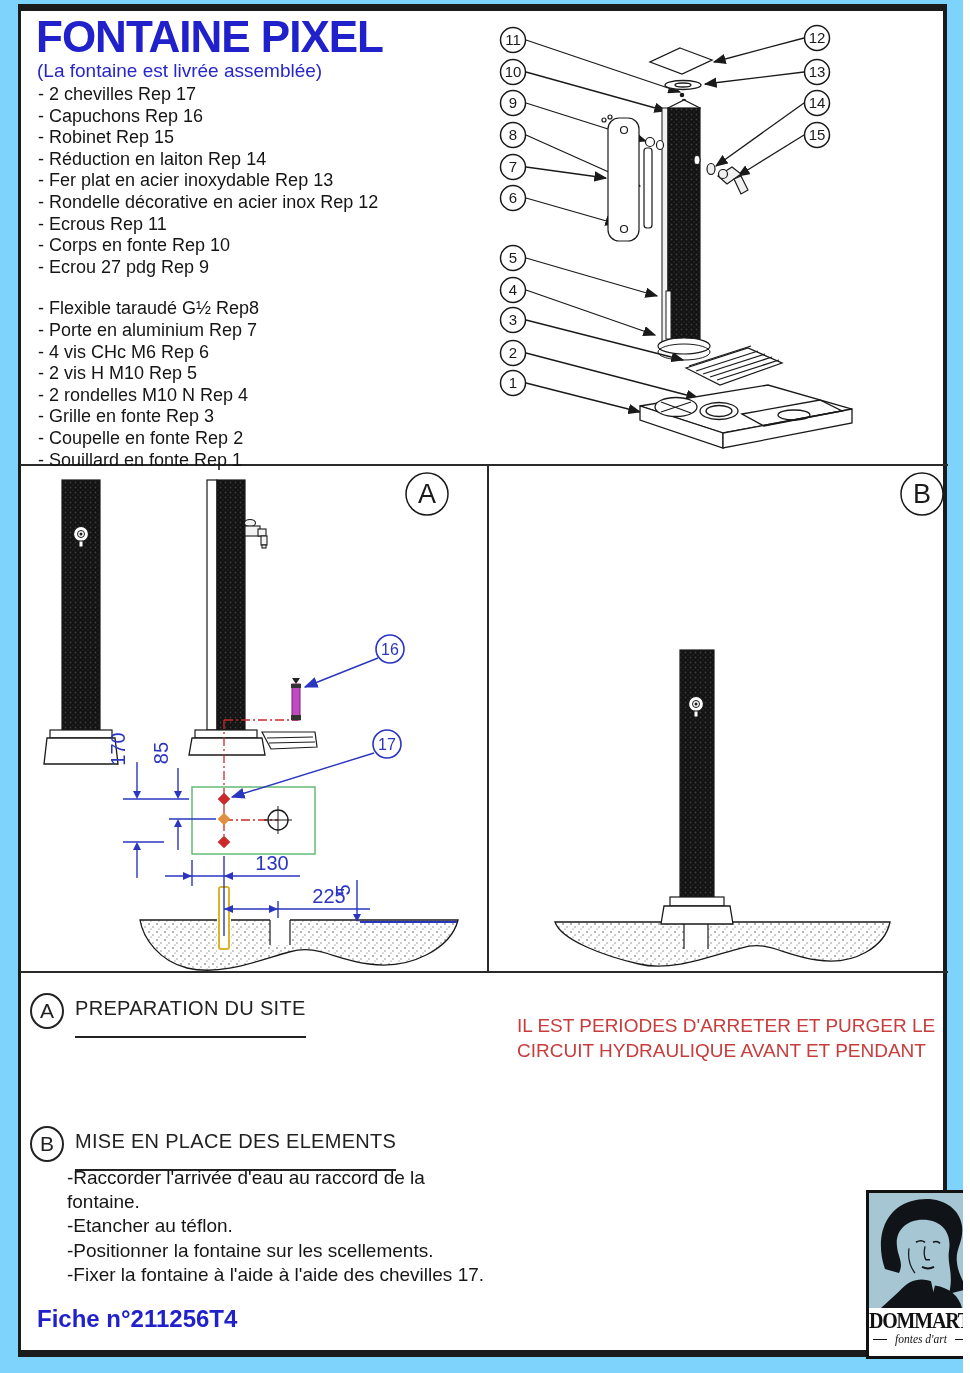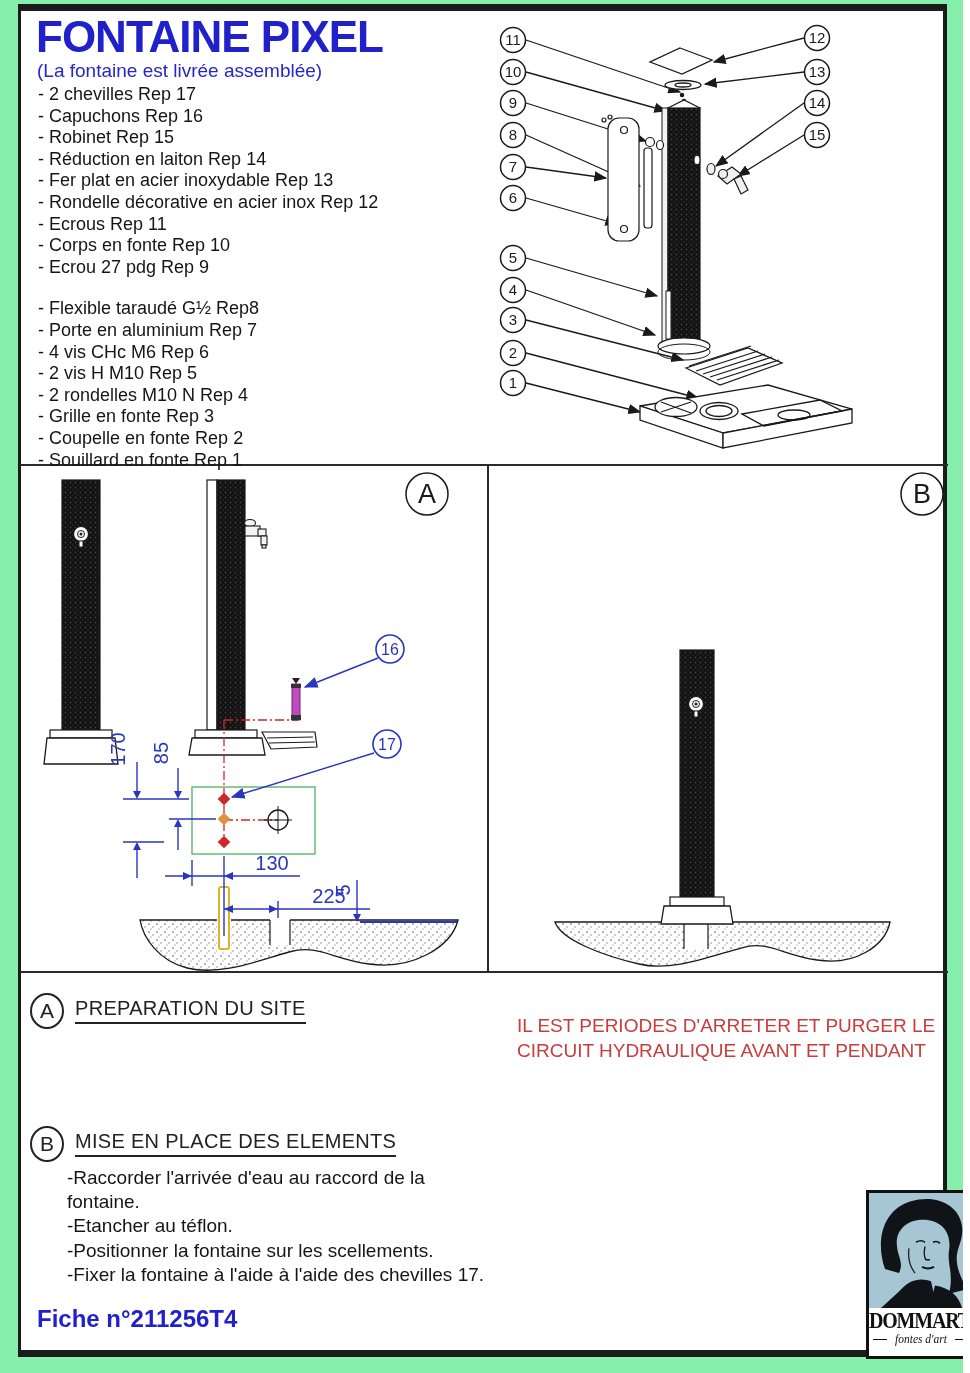--- a/index.html
+++ b/index.html
@@ -1,16 +1,16 @@
 <!DOCTYPE html>
 <html><head>
 <meta charset="utf-8">
 <style>
   html,body{margin:0;padding:0;background:#ffffff;}
-  .page{position:relative;width:963px;height:1373px;background:#86efac;overflow:hidden;
+  .page{position:relative;width:963px;height:1373px;background:#7dd3fc;overflow:hidden;
         font-family:"Liberation Sans",sans-serif;color:#1a1a1a;}
   .frame{position:absolute;left:18px;top:4px;width:929px;height:1353px;
          border:3px solid #1b1b1b;border-top-width:7px;border-bottom-width:7px;border-right-width:4px;
          box-sizing:border-box;background:#ffffff;}
   .divider-h{position:absolute;left:20px;width:928px;height:2px;background:#2a2a2a;}
   .divider-v{position:absolute;top:464px;height:508px;width:2px;background:#2a2a2a;}
 
   
   .title{position:absolute;left:36px;top:12px;font-size:44px;font-weight:bold;color:#2121cc;letter-spacing:-1px;}
   .subtitle{position:absolute;left:37px;top:60px;font-size:19px;color:#2626cc;text-align:center;}
@@ -19,21 +19,21 @@
   .parts li{white-space:nowrap;}
   .parts li.gap{margin-top:20px;}
 
   svg text{font-family:"Liberation Sans",sans-serif;}
   .svgpanel{position:absolute;}
 
   
   .circle-label{position:absolute;width:34px;height:36px;border:2px solid #222;border-radius:50%;
                 display:flex;align-items:center;justify-content:center;font-size:21px;color:#222;box-sizing:border-box;background:#fff;}
   .sec-heading{position:absolute;font-size:20px;color:#222;letter-spacing:.3px;}
-  .sec-heading span{display:inline-block;border-bottom:2px solid #222;padding-bottom:2px;}
+  .sec-heading span{display:inline-block;border-bottom:2px solid #222;padding-bottom:16px;}
   .sec-para{position:absolute;font-size:19px;line-height:24.2px;color:#161616;}
   .warning{position:absolute;left:517px;top:1014px;width:430px;font-size:19px;line-height:24.5px;color:#c83c3c;}
   .fiche{position:absolute;left:37px;top:1305px;font-size:24px;font-weight:bold;color:#2121cc;}
 
   
   .logo-box{position:absolute;left:838px;top:1190px;width:110px;height:169px;border:3px solid #111;
             box-sizing:border-box;background:#fff;display:flex;flex-direction:column;margin-left:28px;}
   .logo-art{width:100%;height:115px;display:block;}
   .logo-name{font-family:"Liberation Serif",serif;font-weight:bold;font-size:20px;letter-spacing:-1.2px;
              text-align:center;color:#111;line-height:24px;transform:scaleY(1.15);}

